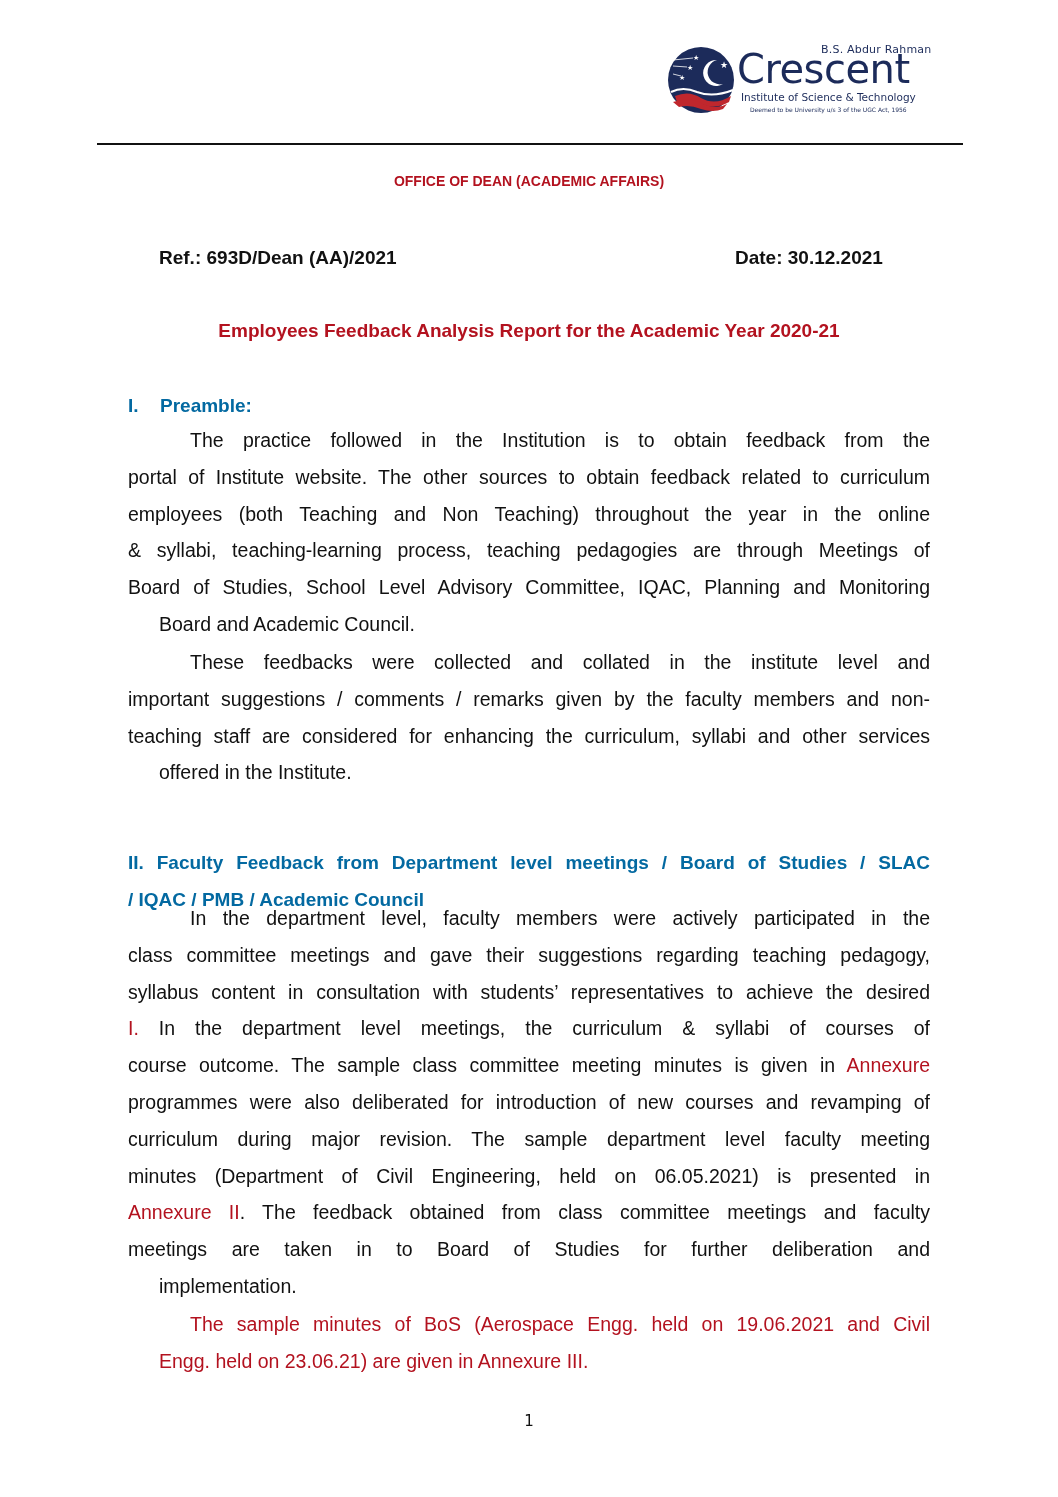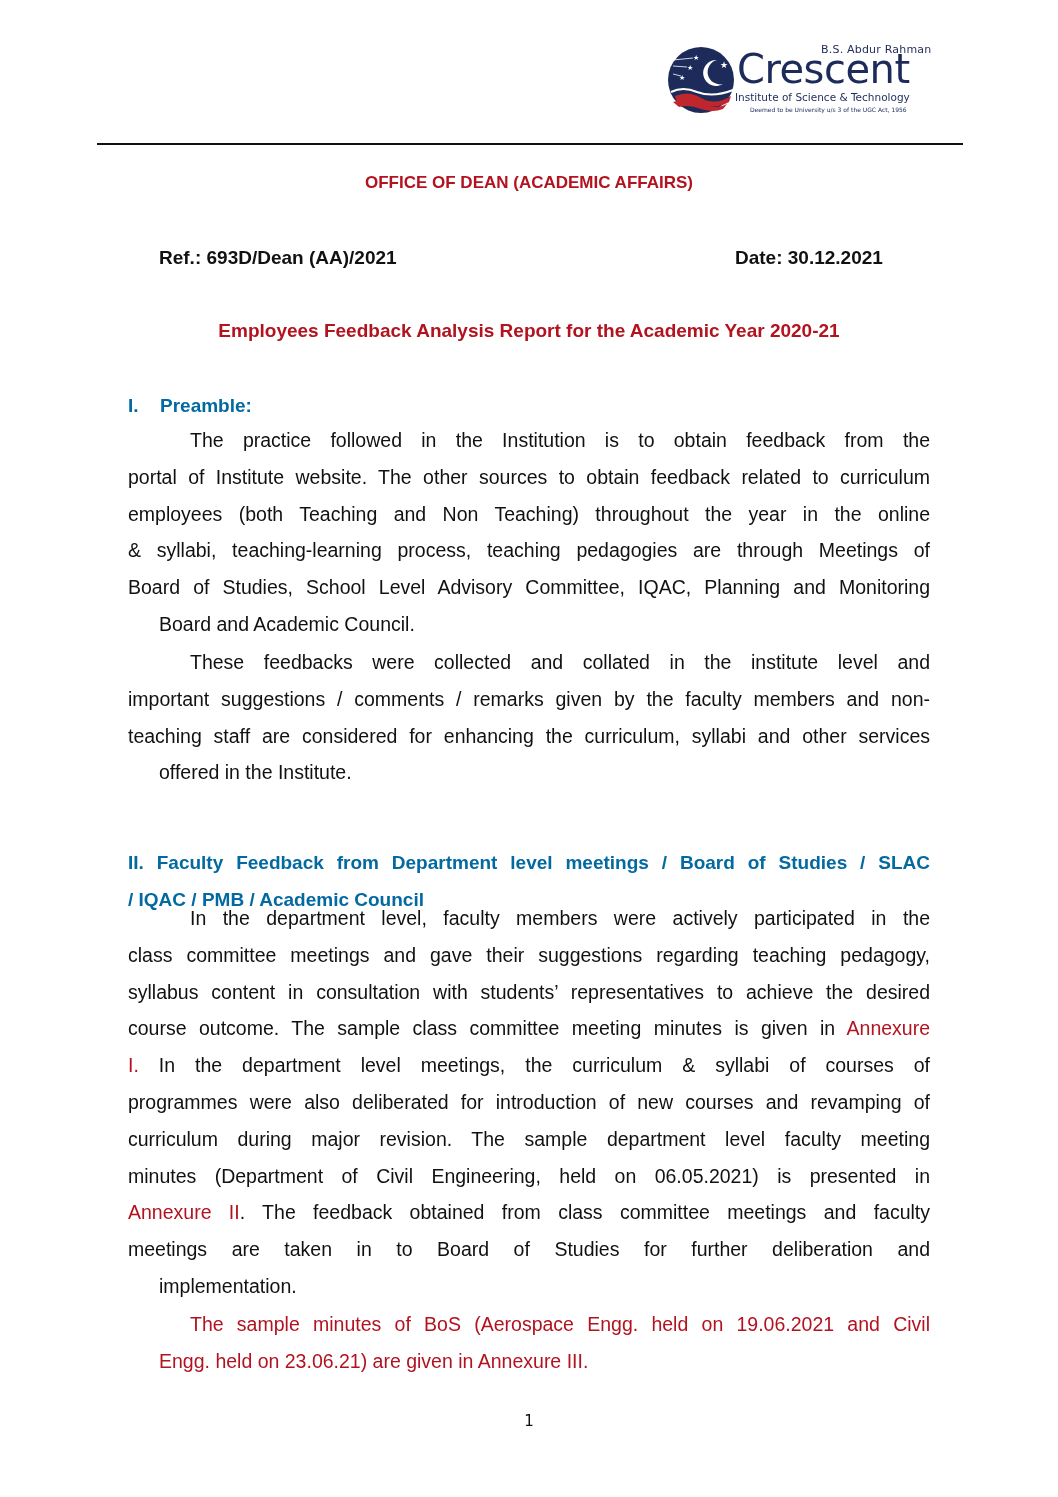--- a/index.html
+++ b/index.html
@@ -8,30 +8,30 @@
     .abs { position: absolute; }
 
     
     #logo { left: 667px; top: 40px; width: 270px; height: 78px; }
     #logo .emblem { position: absolute; left: 0; top: 6px; width: 68px; height: 68px; }
     #logo .byline { position: absolute; left: 154px; top: 3px; font-size: 11px; color: #1c2b5a;
                     font-family: "DejaVu Sans", sans-serif; white-space: nowrap; letter-spacing: 0.2px; }
     #logo .brand { position: absolute; left: 70px; top: 9px; font-size: 40px; font-weight: normal;
                    color: #1c2b5a; font-family: "DejaVu Sans", sans-serif; letter-spacing: -0.5px;
                    line-height: 40px; white-space: nowrap; }
-    #logo .inst { position: absolute; left: 68px; top: 51px; font-size: 10.5px; color: #1c2b5a;
+    #logo .inst { position: absolute; left: 74px; top: 51px; font-size: 10.5px; color: #1c2b5a;
                   font-family: "DejaVu Sans", sans-serif; white-space: nowrap; }
     #logo .deemed { position: absolute; left: 83px; top: 66px; font-size: 6px; color: #1c2b5a;
                     font-family: "DejaVu Sans", sans-serif; white-space: nowrap; }
 
     #header-rule { left: 97px; top: 143px; width: 866px; height: 0; border-top: 2px solid #111; }
 
     .red { color: #b3121f; }
 
-    #office-title { left: 0; width: 1058px; top: 173px; text-align: center; font-size: 17px; font-weight: bold; color: #b3121f; }
+    #office-title { left: 0; width: 1058px; top: 173px; text-align: center; font-size: 14px; font-weight: bold; color: #b3121f; }
     #ref-line { left: 159px; top: 247px; font-size: 19px; font-weight: bold; }
     #date-line { left: 735px; top: 247px; font-size: 19px; font-weight: bold; }
     #report-title { left: 0; width: 1058px; top: 320px; text-align: center; font-size: 19px; font-weight: bold; color: #b3121f; padding-left: 0; box-sizing: border-box; }
 
     .section-heading { font-size: 19px; font-weight: bold; color: #0369a1; }
     #sec1-heading { left: 128px; top: 395px; }
     #sec1-heading .num { display: inline-block; width: 32px; }
 
     .para { position: absolute; left: 128px; width: 802px; font-size: 19.5px; line-height: 36.8px;
             text-align: justify; }
@@ -99,22 +99,22 @@
 
 <div id="sec2-heading" class="section-heading">
   <div style="text-align:justify; text-align-last:justify; white-space:nowrap;margin-top:18px;">II. Faculty Feedback from Department level meetings / Board of Studies / SLAC</div>
   <div>/ IQAC / PMB / Academic Council</div>
 </div>
 
 <div id="p3" class="para">
   <div class="jline"><span class="indent"></span><span style="flex:1; text-align:justify; text-align-last:justify;">In the department level, faculty members were actively participated in the</span></div>
   <div class="line">class committee meetings and gave their suggestions regarding teaching pedagogy,</div>
   <div class="line">syllabus content in consultation with students’ representatives to achieve the desired</div>
+  <div class="line"><span class="red">I.</span> <span>In the department level meetings, the curriculum &amp; syllabi of courses of</span></div>
   <div class="line"><span>course outcome. The sample class committee meeting minutes is given in</span> <span class="red">Annexure</span></div>
-  <div class="line"><span class="red">I.</span> <span>In the department level meetings, the curriculum &amp; syllabi of courses of</span></div>
   <div class="line">programmes were also deliberated for introduction of new courses and revamping of</div>
   <div class="line">curriculum during major revision. The sample department level faculty meeting</div>
   <div class="line">minutes (Department of Civil Engineering, held on 06.05.2021) is presented in</div>
   <div class="line"><span class="red">Annexure II</span><span>. The feedback obtained from class committee meetings and faculty</span></div>
   <div class="line">meetings are taken in to Board of Studies for further deliberation and</div>
   <div class="line last">implementation.</div>
 </div>
 
 <div id="p4" class="para">
   <div class="jline"><span class="indent"></span><span style="flex:1; text-align:justify; text-align-last:justify;">The sample minutes of BoS (Aerospace Engg. held on 19.06.2021 and Civil</span></div>

